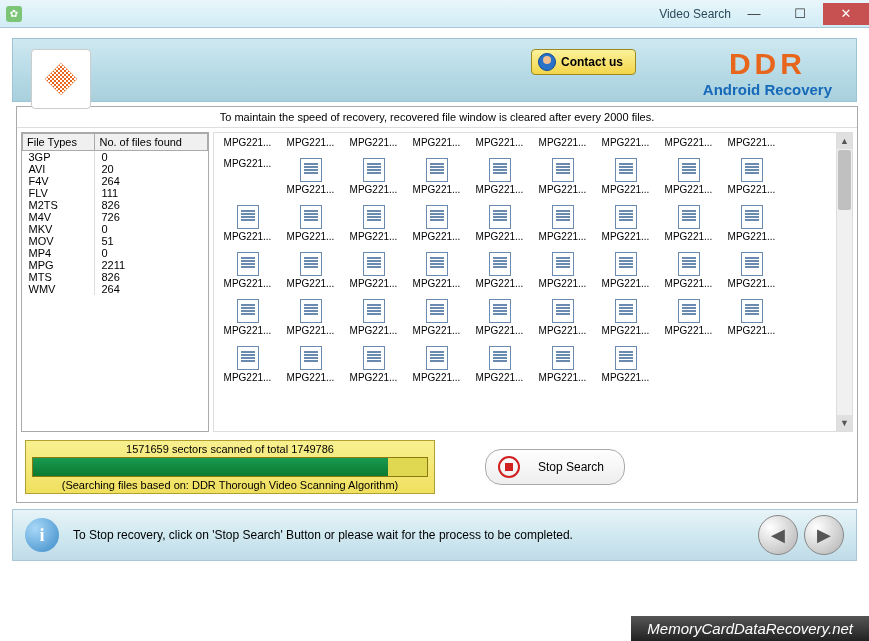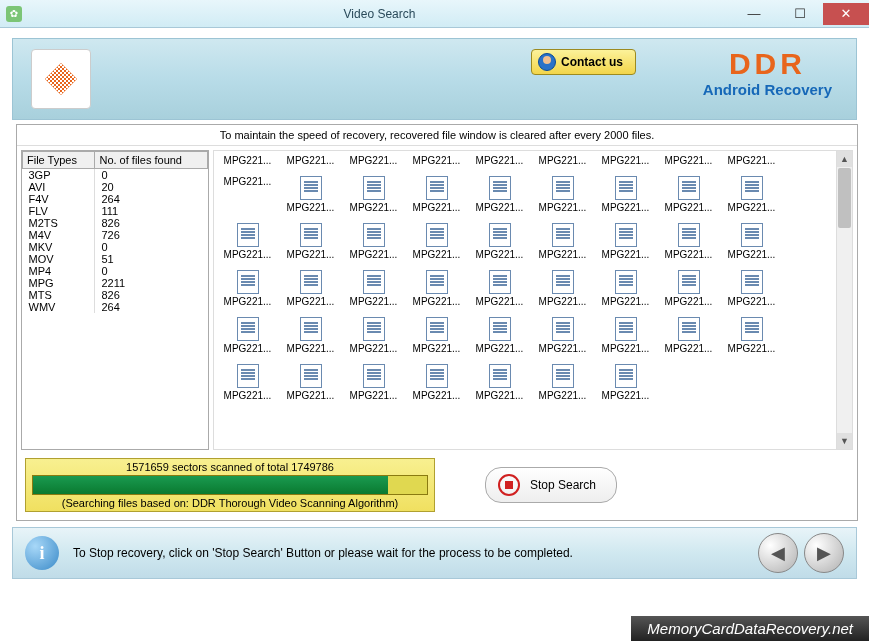--- a/index.html
+++ b/index.html
@@ -1,25 +1,25 @@
 <!DOCTYPE html>
 <html><head>
 <meta charset="utf-8">
 <style>
 * { box-sizing: border-box; margin: 0; padding: 0; font-family: "Segoe UI", Tahoma, sans-serif; }
 body { background: #fff; width: 869px; height: 641px; overflow: hidden; position: relative; }
 
 .title-bar { height: 28px; background: linear-gradient(#e8f6fb, #d1ecf5); display: flex; align-items: center; border-bottom: 1px solid #a8c8d8; }
 .title-bar .app-icon { width: 16px; height: 16px; margin: 0 6px; background: #7cc576; border-radius: 3px; display: flex; align-items: center; justify-content: center; font-size: 10px; color: #fff; }
-.title-bar .title { flex: 1; text-align: center; font-size: 12px; color: #2a4a5a; }
+.title-bar .title { flex: 1; text-align: right; font-size: 12px; color: #2a4a5a; }
 .title-bar .win-btns { display: flex; }
 .title-bar .win-btn { width: 46px; height: 22px; display: flex; align-items: center; justify-content: center; font-size: 13px; color: #333; }
 .title-bar .win-btn.close { background: #c75050; color: #fff; width: 46px; height: 22px; }
 
-.header-band { height: 82px; background: linear-gradient(#cfe8f0 0%, #b8dce8 50%, #a8d0dc 100%); margin: 10px 12px 0 12px; border: 1px solid #9cc4d4; position: relative; }
+.header-band { height: 64px; background: linear-gradient(#cfe8f0 0%, #b8dce8 50%, #a8d0dc 100%); margin: 10px 12px 0 12px; border: 1px solid #9cc4d4; position: relative; }
 .header-band .logo-box { position: absolute; left: 18px; top: 10px; width: 60px; height: 60px; background: #fff; border: 1px solid #ccc; border-radius: 4px; display: flex; align-items: center; justify-content: center; }
 .header-band .logo-box .dots { width: 32px; height: 32px; background:
   radial-gradient(circle, #e8651c 1.5px, transparent 1.5px),
   radial-gradient(circle, #e8651c 1.5px, transparent 1.5px);
   background-size: 4px 4px; background-position: 0 0, 2px 2px;
   clip-path: polygon(50% 0,100% 50%,50% 100%,0 50%);
 }
 .header-band .contact { position: absolute; right: 220px; top: 10px; background: linear-gradient(#fcf29a,#f2d54a); border: 1px solid #9c8a20; border-radius: 4px; padding: 3px 12px 3px 6px; display: flex; align-items: center; font-size: 12px; font-weight: bold; }
 .header-band .contact .pic { width: 18px; height: 18px; background: #2a72c8; border-radius: 50%; margin-right: 5px; border: 1px solid #0a4a98; position: relative; }
 .header-band .contact .pic::after { content:''; position:absolute; top:2px; left:4px; width:8px; height:8px; background:#f2c090; border-radius:50%; }
@@ -44,21 +44,21 @@
 .file-grid .items { padding: 4px 18px 4px 4px; display: flex; flex-wrap: wrap; gap: 4px; }
 .file-item { width: 59px; text-align: center; font-size: 10px; margin-bottom: 6px; }
 .file-item .ico { width: 22px; height: 24px; margin: 0 auto 2px auto; background: #fff; border: 1px solid #6a8ab0; position: relative; }
 .file-item .ico::before { content:''; position:absolute; top:4px; left:3px; right:3px; height:2px; background:#6a8ab0; box-shadow: 0 3px #6a8ab0, 0 6px #6a8ab0, 0 9px #6a8ab0; }
 .file-item .lbl { white-space: nowrap; overflow: hidden; text-overflow: ellipsis; }
 
 .progress-row { display: flex; align-items: center; gap: 50px; padding: 4px 8px 8px 8px; }
 .progress-box { flex: 0 0 410px; background: linear-gradient(#f8f090,#f0e060); border: 1px solid #b0a030; font-size: 11px; text-align: center; padding: 2px; }
 .progress-box .bar-outer { height: 20px; background: #e0d850; border: 1px solid #8a7a10; margin: 2px 4px; position: relative; }
 .progress-box .bar-inner { height: 100%; background: linear-gradient(#1a9a50,#0a7a30); width: 90%; }
-.stop-btn { display: flex; align-items: center; gap: 10px; border: 1px solid #aaa; border-radius: 16px; padding: 6px 20px 6px 12px; background: linear-gradient(#fff,#eee); font-size: 12px; }
+.stop-btn { display: flex; align-items: center; gap: 18px; border: 1px solid #aaa; border-radius: 16px; padding: 6px 20px 6px 12px; background: linear-gradient(#fff,#eee); font-size: 12px; }
 .stop-btn .ring { width: 22px; height: 22px; border: 2px solid #d02020; border-radius: 50%; display:flex; align-items:center; justify-content:center; }
 .stop-btn .ring .sq { width: 8px; height: 8px; background: #d02020; }
 
 .footer { margin: 6px 12px; height: 52px; background: linear-gradient(#e8f4f8, #d0e8f0 50%, #c0dce8); border: 1px solid #a8c8d8; display: flex; align-items: center; padding: 0 12px; position: relative; }
 .footer .i-icon { width: 34px; height: 34px; border-radius: 50%; background: radial-gradient(circle at 30% 30%, #a8d8f8, #3a8ac8); display:flex; align-items:center; justify-content:center; color:#fff; font-weight:bold; font-family:serif; font-size:18px; margin-right: 14px; }
 .footer .tip { font-size: 12px; }
 .footer .nav { position: absolute; right: 12px; display: flex; gap: 6px; }
 .footer .nav .circ { width: 40px; height: 40px; border-radius: 50%; background: radial-gradient(circle at 30% 30%, #fff, #b0b0b0); border: 1px solid #888; display:flex; align-items:center; justify-content:center; font-size:18px; color:#555; }
 
 .watermark { position: absolute; right: 0; bottom: 0; background: linear-gradient(#555,#222); color: #fff; font-size: 15px; padding: 4px 16px; font-style: italic; }

